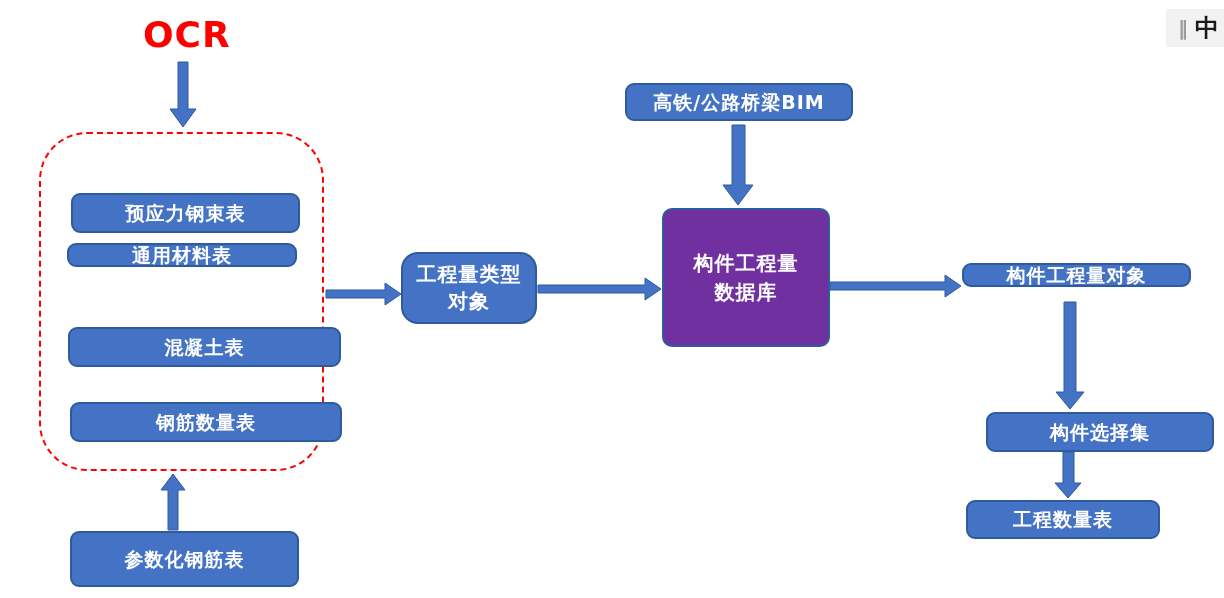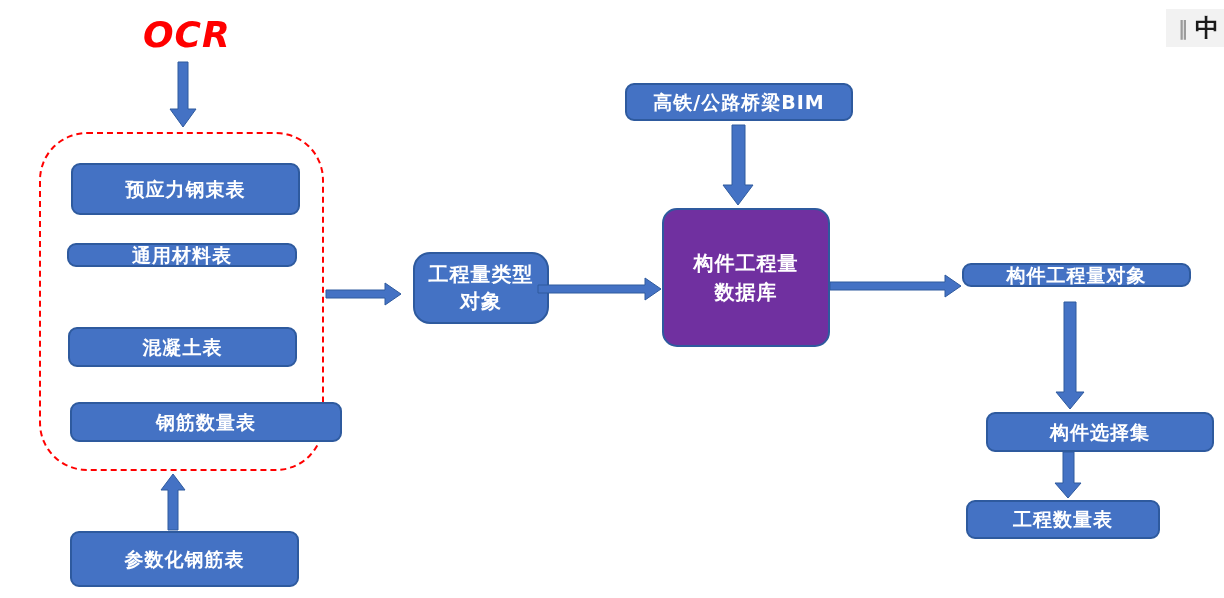--- a/index.html
+++ b/index.html
@@ -18,21 +18,20 @@
   .ocr-title {
     position: absolute;
     left: 143px;
     top: 14px;
     width: 80px;
     font-size: 36px;
     font-weight: bold;
     letter-spacing: 1px;
     color: var(--ocr-color);
     text-align: center;
-    font-style: italic;
   }
   .dashed-group {
     position: absolute;
     left: 39px;
     top: 132px;
     width: 285px;
     height: 339px;
     border: 2px dashed var(--dashed-border);
     border-radius: 48px;
     box-sizing: border-box;
@@ -52,25 +51,24 @@
     font-weight: bold;
     font-size: 19px;
     letter-spacing: 1px;
     text-align: center;
     line-height: 1.2;
   }
   .node.two-line {
     border-radius: 17px;
     font-size: 20px;
     line-height: 1.35;
-    margin-left: 12px;
   }
   .node.db {
     background: var(--db-fill);
-    border-radius: 15px;
+    border-radius: 10px;
     border: 2px solid var(--node-border);
     font-size: 20px;
     line-height: 1.45;
   }
   .overlay {
     position: absolute;
     left: 0;
     top: 0;
     pointer-events: none;
   }
@@ -108,27 +106,27 @@
 </style>
 </head>
 <body>
 
 <div class="stage">
 
   <div class="ocr-title">OCR</div>
 
   <div class="dashed-group"></div>
 
-  <div class="node" style="left:71px;top:163px;width:229px;height:52px">
+  <div class="node" style="left:71px;top:193px;width:229px;height:40px">
     <span>预应力钢束表</span>
   </div>
   <div class="node" style="left:67px;top:243px;width:230px;height:24px">
     <span>通用材料表</span>
   </div>
-  <div class="node" style="left:68px;top:327px;width:229px;height:40px">
+  <div class="node" style="left:68px;top:327px;width:273px;height:40px">
     <span>混凝土表</span>
   </div>
   <div class="node" style="left:70px;top:402px;width:272px;height:40px">
     <span>钢筋数量表</span>
   </div>
 
   <div class="node" style="left:70px;top:531px;width:229px;height:56px">
     <span>参数化钢筋表</span>
   </div>
 

